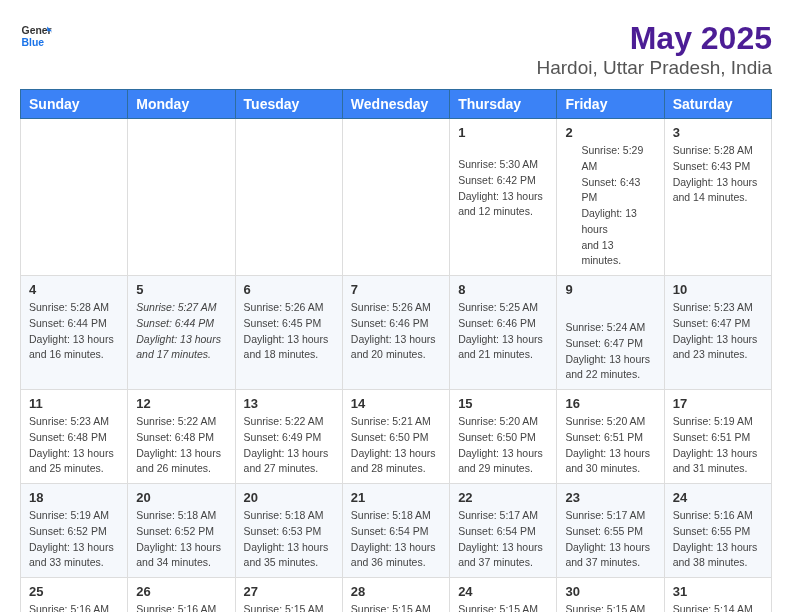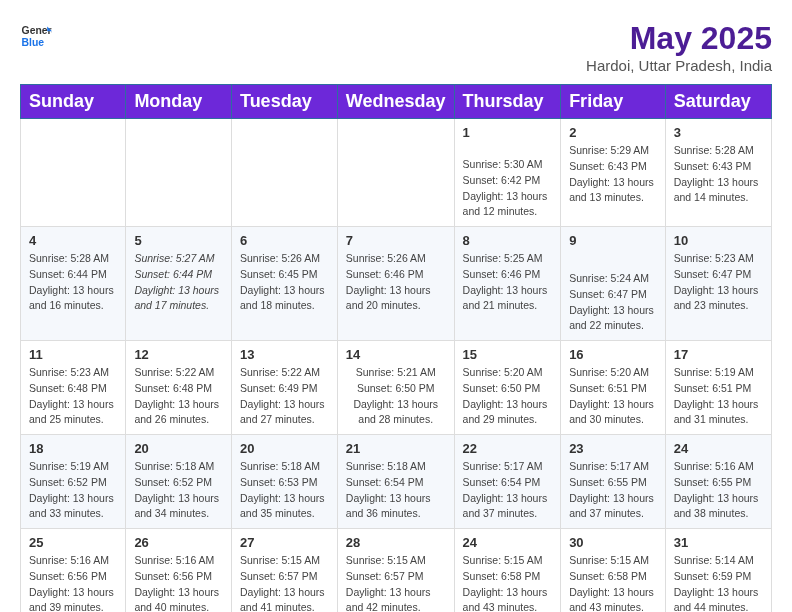--- a/index.html
+++ b/index.html
@@ -27,34 +27,34 @@
     }
     .title-area {
       text-align: right;
     }
     .month-year {
       font-size: 32px;
       font-weight: bold;
       color: #4c1d95;
     }
     .location {
-      font-size: 15px;
+      font-size: 19px;
       color: #555;
     }
     .calendar {
       width: 100%;
       border-collapse: collapse;
       border: 1px solid #ccc;
     }
     .calendar th {
-      background-color: #6d28d9;
+      background-color: #3b82f6;
       color: white;
       padding: 6px 8px;
       text-align: left;
-      font-size: 18px;
+      font-size: 14px;
       font-weight: bold;
       border: 1px solid #2e6da0;
     }
     .calendar td {
       vertical-align: top;
       padding: 6px 8px;
       border: 1px solid #ddd;
       font-size: 11px;
       color: #333;
       width: calc(100% / 7);
@@ -116,21 +116,21 @@
         <td class="empty-cell"></td>
         <td>
           <span class="day-number">1</span>
           <div class="day-info" style="white-space: pre-line; margin-top: 17px;">Sunrise: 5:30 AM
 Sunset: 6:42 PM
 Daylight: 13 hours
 and 12 minutes.</div>
         </td>
         <td>
           <span class="day-number">2</span>
-          <div class="day-info" style="white-space: pre-line;">Sunrise: 5:29 AM
+          <div class="day-info" style="white-space: pre-line; margin-left: 16px;">Sunrise: 5:29 AM
 Sunset: 6:43 PM
 Daylight: 13 hours
 and 13 minutes.</div>
         </td>
         <td>
           <span class="day-number">3</span>
           <div class="day-info" style="white-space: pre-line;">Sunrise: 5:28 AM
 Sunset: 6:43 PM
 Daylight: 13 hours
 and 14 minutes.</div>
@@ -204,21 +204,21 @@
         </td>
         <td>
           <span class="day-number">13</span>
           <div class="day-info" style="white-space: pre-line;">Sunrise: 5:22 AM
 Sunset: 6:49 PM
 Daylight: 13 hours
 and 27 minutes.</div>
         </td>
         <td>
           <span class="day-number">14</span>
-          <div class="day-info" style="white-space: pre-line; text-align: center;">Sunrise: 5:21 AM
+          <div class="day-info" style="white-space: pre-line;">Sunrise: 5:21 AM
 Sunset: 6:50 PM
 Daylight: 13 hours
 and 28 minutes.</div>
         </td>
         <td>
           <span class="day-number">15</span>
           <div class="day-info" style="white-space: pre-line;">Sunrise: 5:20 AM
 Sunset: 6:50 PM
 Daylight: 13 hours
 and 29 minutes.</div>

